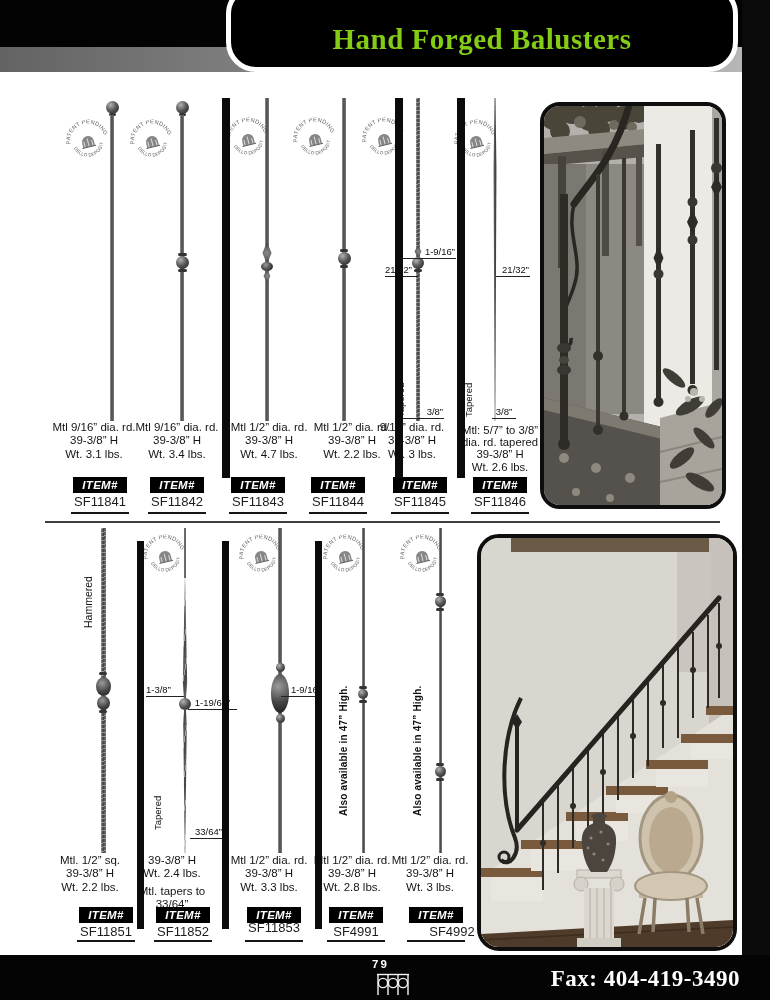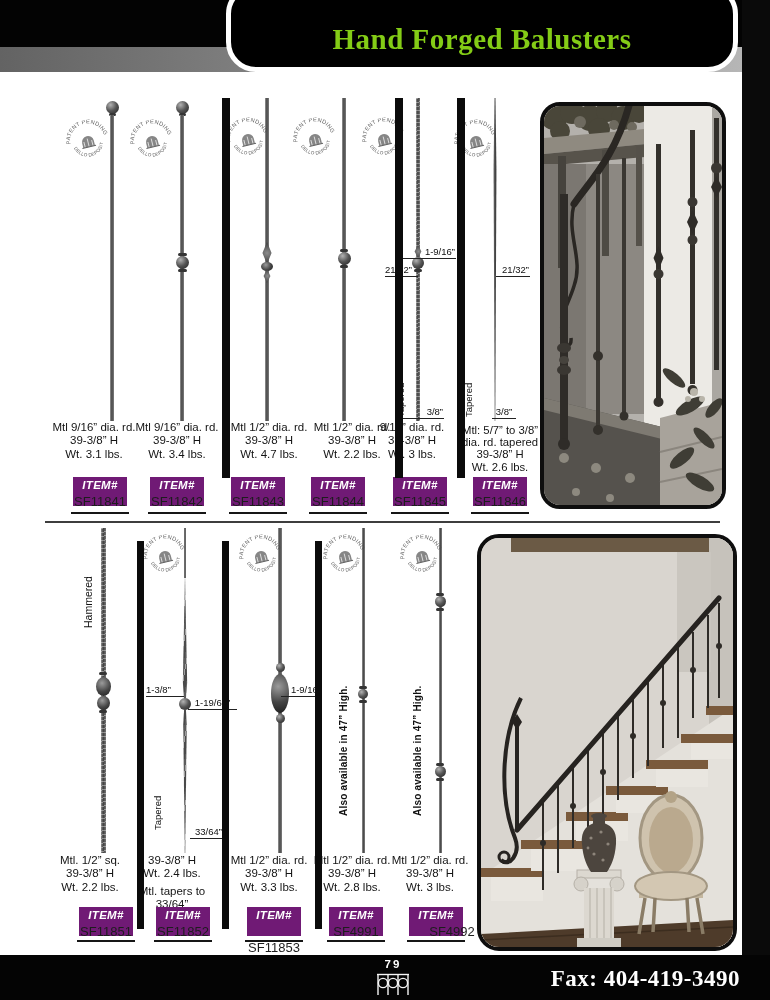--- a/index.html
+++ b/index.html
@@ -26,40 +26,40 @@
            background:radial-gradient(circle,#8c8c8c,#2f2f2f);}
   .lens{position:absolute;border-radius:50%;background:radial-gradient(circle at 40% 32%,#9b9b9b,#454545 55%,#1c1c1c);}
   .taper{position:absolute;background:linear-gradient(90deg,#8a8a8a,#3c3c3c 55%,#6f6f6f);
          clip-path:polygon(43% 0,57% 0,71% 22%,54% 100%,46% 100%,29% 22%);}
   .spearUp{position:absolute;clip-path:polygon(50% 0,74% 86%,60% 100%,40% 100%,26% 86%);}
   .spearDn{position:absolute;clip-path:polygon(38% 0,62% 0,72% 10%,53% 100%,47% 100%,28% 10%);}
   .tex{background-image:repeating-linear-gradient(100deg,#5c5c5c 0 2px,#a0a0a0 2px 3px,#4a4a4a 3px 6px);}
   
   .desc{position:absolute;text-align:center;font-size:11.5px;line-height:13.3px;color:#141414;}
   .desc .gap{margin-top:4px;}
-  .itembox{position:absolute;width:54px;height:29px;background:#701a75;color:#fff;font-weight:bold;
+  .itembox{position:absolute;width:54px;height:16px;background:#000000;color:#fff;font-weight:bold;
            font-style:italic;font-size:11.5px;line-height:17px;text-align:center;letter-spacing:.3px;}
   .itemnum{position:absolute;width:80px;font-size:13px;text-align:center;color:#1d1d1d;}
   .numline{position:absolute;width:58px;height:2px;background:#161616;}
   .ann{position:absolute;font-size:9.5px;line-height:11px;color:#101010;border-bottom:1.3px solid #222;
        padding-bottom:1px;text-align:center;}
   .ann.l{text-align:left;} .ann.r{text-align:right;padding-right:1px;}
   .vtext{position:absolute;writing-mode:vertical-rl;transform:rotate(180deg);font-size:9.5px;
          color:#101010;line-height:12px;}
   .vbold{font-weight:bold;font-size:10px;letter-spacing:.2px;line-height:13px;}
   .stamp{position:absolute;width:44px;height:44px;transform:rotate(-14deg);opacity:.88;}
   .stxt{font-size:5.6px;fill:#4a4a4a;letter-spacing:.3px;font-family:"Liberation Sans",sans-serif;}
   .stxtB{font-size:4.7px;fill:#4a4a4a;letter-spacing:.2px;font-family:"Liberation Sans",sans-serif;}
   
   .hdiv{position:absolute;left:45px;top:521px;width:675px;height:2px;background:#3e3e3e;}
   .photo{position:absolute;border:4px solid #0e0e0e;border-radius:20px;box-sizing:border-box;
          overflow:hidden;background:#b7b4af;}
   .photo svg{display:block;width:100%;height:100%;}
   .footer{position:absolute;left:0;top:955px;width:770px;height:45px;background:#040404;}
-  .pageno{position:absolute;left:372px;top:3px;width:42px;text-align:center;color:#fff;
+  .pageno{position:absolute;left:372px;top:3px;width:42px;color:#fff;
           font-weight:bold;font-size:11.5px;letter-spacing:2px;}
   .fax{position:absolute;right:30px;top:11px;color:#fff;font-family:"Liberation Serif","DejaVu Serif",serif;
        font-weight:bold;font-size:23px;letter-spacing:.5px;}
   .balicon{position:absolute;left:377px;top:17px;}
 </style>
 </head>
 <body>
 
 <div class="page">
 
@@ -355,21 +355,21 @@
       <svg class="stamp" style="left:239px;top:535px" viewBox="0 0 44 44">
           <use href="#stampSym"></use>
         </svg>
       <span class="ann r" style="left:281px;top:684px;width:40px">1-9/16”</span>
       <div class="desc" style="left:211px;top:854px;width:116px">
         <div>Mtl 1/2” dia. rd.</div>
           <div>39-3/8” H</div>
           <div>Wt. 3.3 lbs.</div>
       </div>
       <div class="itembox" style="left:247px;top:907px">ITEM#</div>
-      <div class="itemnum" style="left:234px;top:940px">SF11853</div>
+      <div class="itemnum" style="left:234px;top:920px">SF11853</div>
       <div class="numline" style="left:245px;top:940px"></div>
     </div>
 
     <div>
       <div>
         <div class="rod" style="left:361.5px;top:528px;width:3px;height:325px"></div>
         <div class="collar" style="left:359px;top:686px;width:8px"></div>
         <div class="ball" style="left:358px;top:689px;width:10px;height:10px"></div>
         <div class="collar" style="left:359px;top:700px;width:8px"></div>
       </div>

